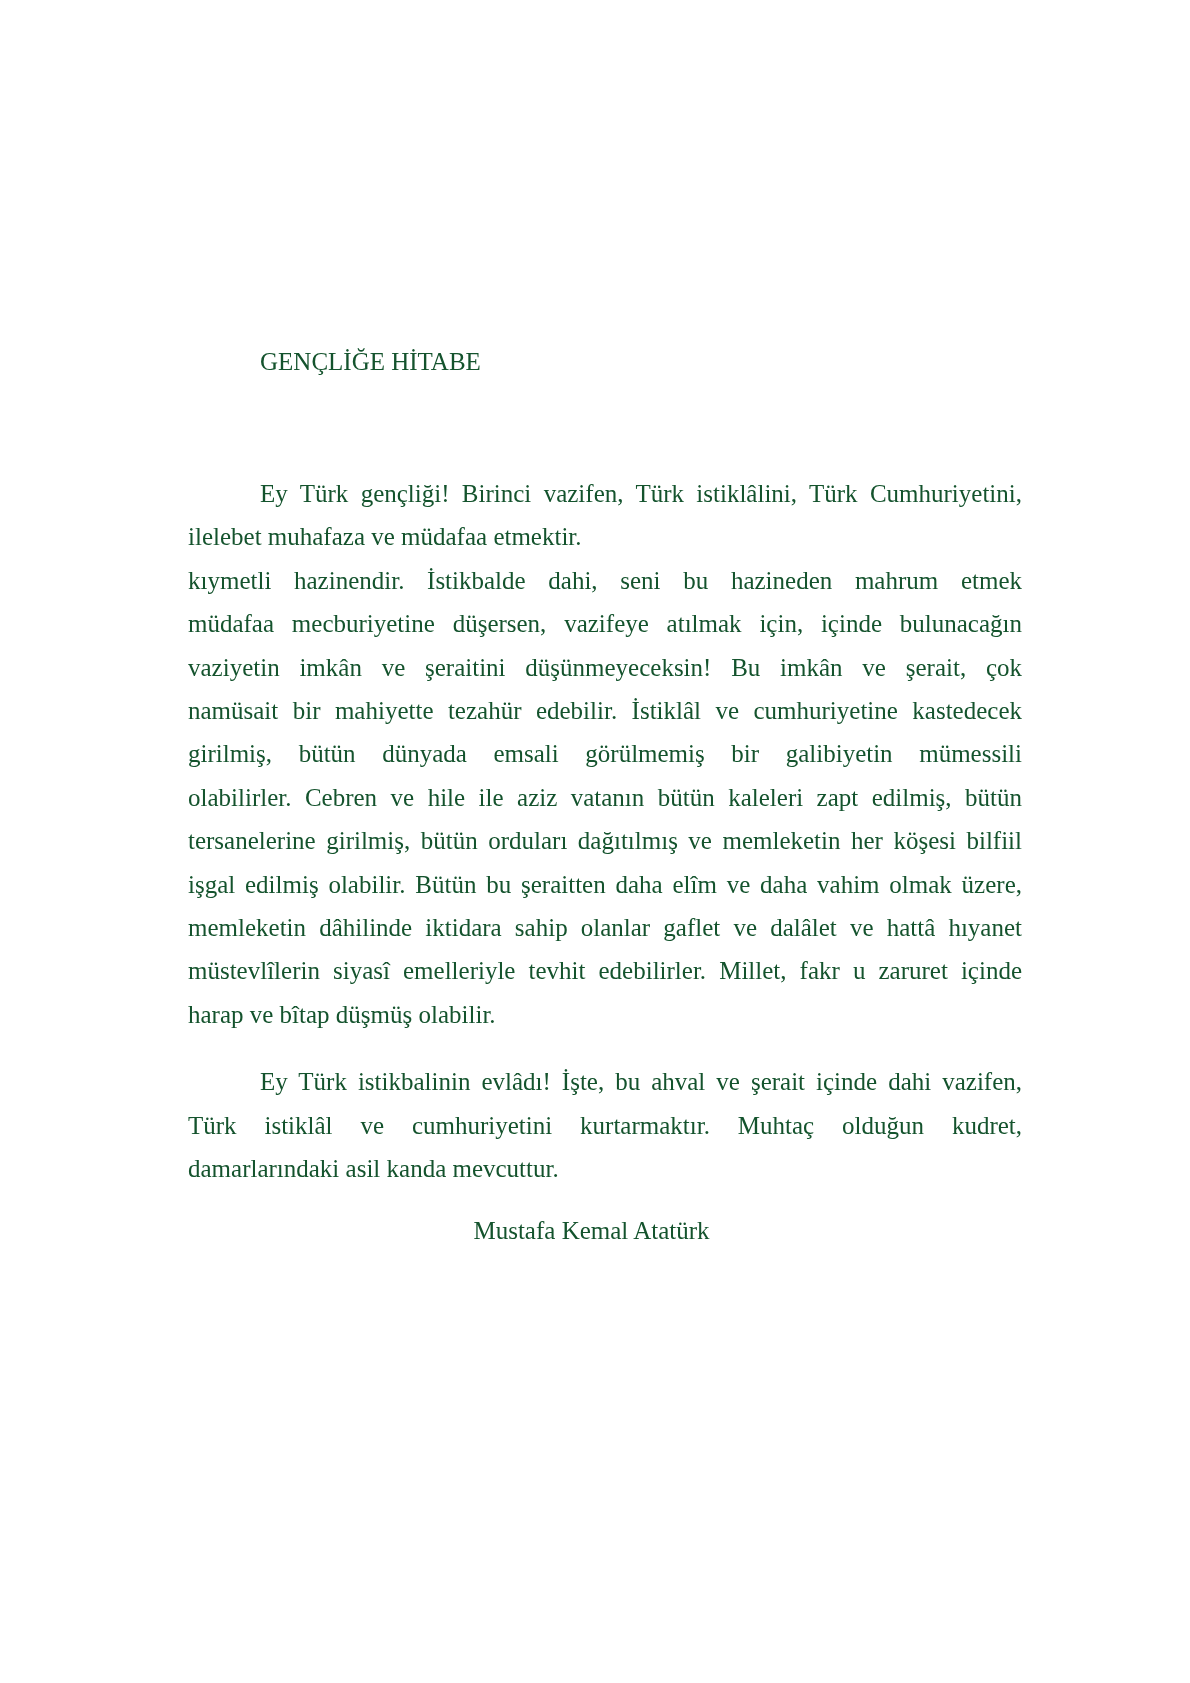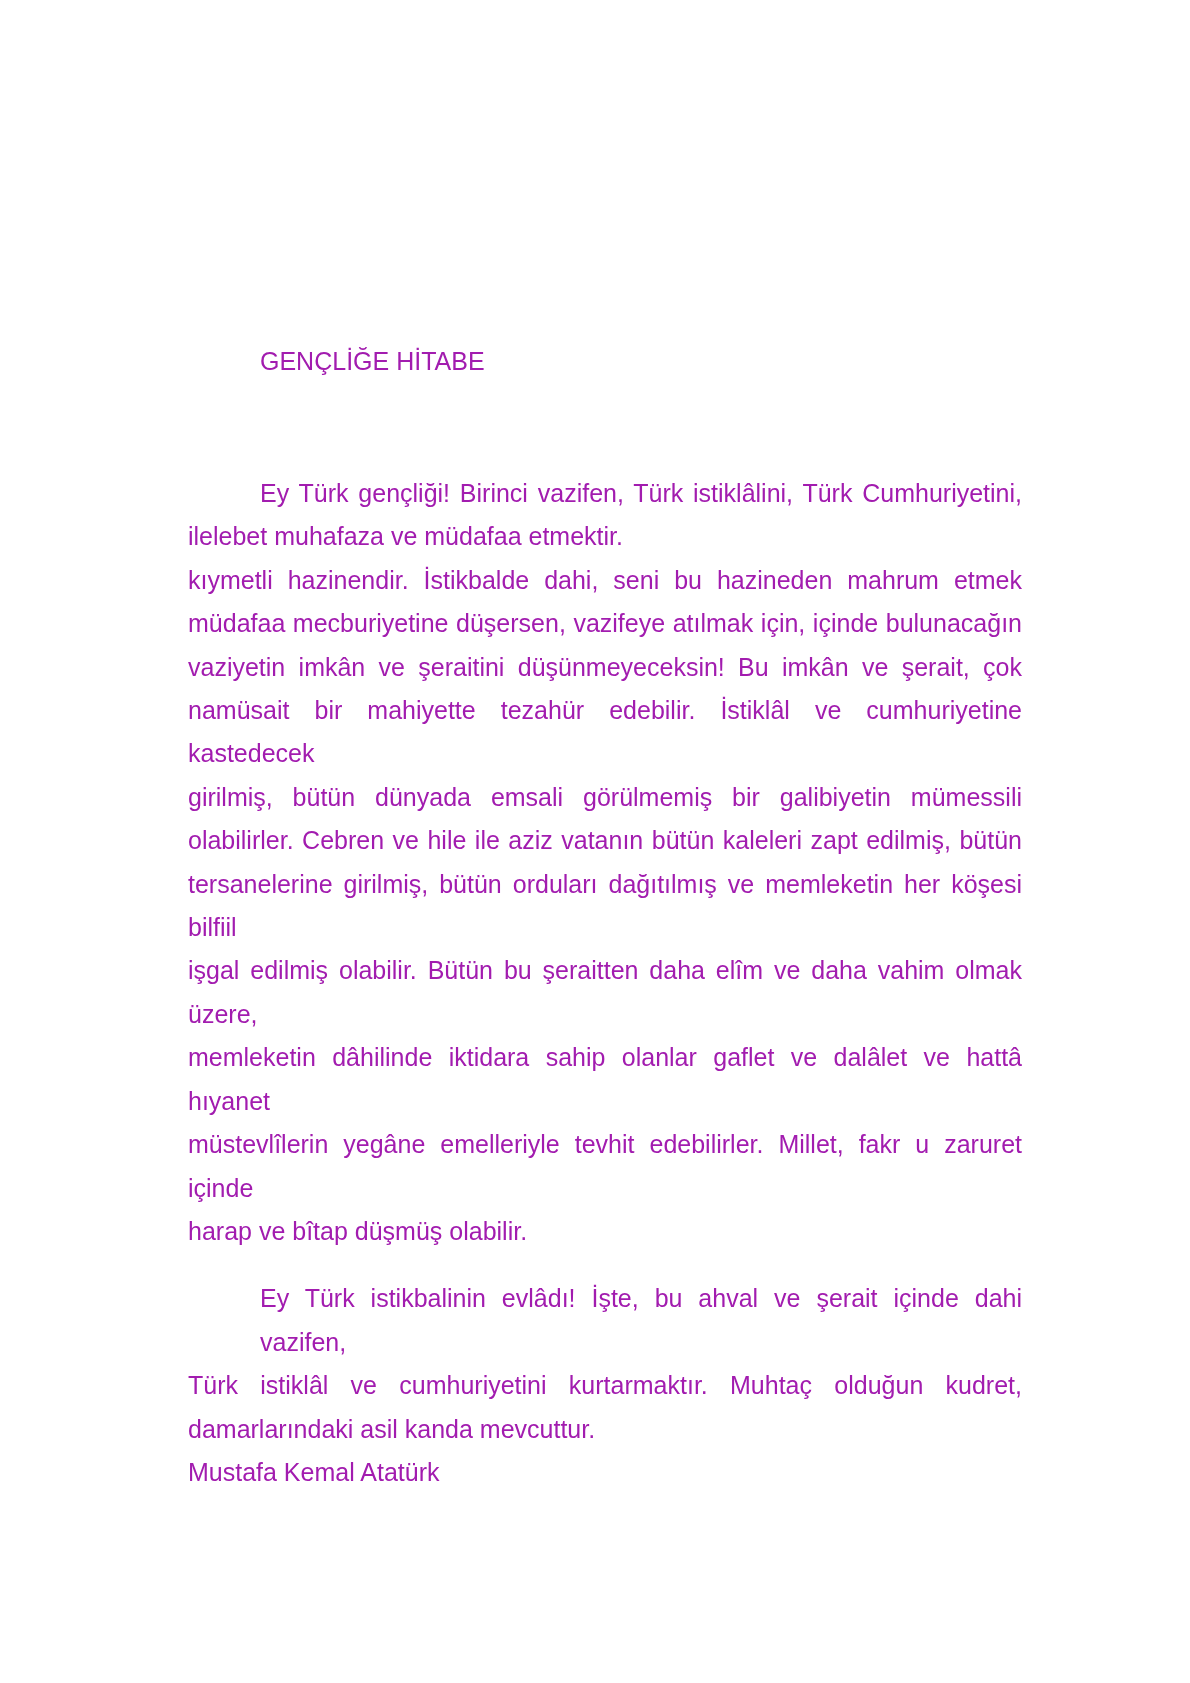--- a/index.html
+++ b/index.html
@@ -6,22 +6,22 @@
     margin: 0;
     padding: 0;
     background: #ffffff;
   }
   .page {
     position: relative;
     width: 1190px;
     height: 1683px;
     background: #ffffff;
     overflow: hidden;
-    font-family: Liberation Sans, sans-serif;
-    color: #a21caf;
+    font-family: Liberation Serif, serif;
+    color: #14532d;
   }
   .textblock {
     position: absolute;
     left: 188px;
     top: 340px;
     width: 834px;
     font-size: 25px;
     line-height: 43.4px;
   }
   .line {
@@ -37,22 +37,23 @@
     margin-top: 24px;
   }
   .title {
     padding-left: 72px;
     text-align: left;
   }
   .title-gap {
     height: 64.6px;
   }
   .sig {
-    text-align: left;
+    text-align: center;
     padding-right: 27px;
+    margin-top: 18px;
   }
 </style>
 </head>
 <body>
 
 <div class="page">
   <div class="textblock">
 
     <div class="title">GENÇLİĞE HİTABE</div>
     <div class="title-gap"></div>
@@ -65,21 +66,21 @@
     <div>
       <div class="line">kıymetli hazinendir. İstikbalde dahi, seni bu hazineden mahrum etmek</div>
       <div class="line">müdafaa mecburiyetine düşersen, vazifeye atılmak için, içinde bulunacağın</div>
       <div class="line">vaziyetin imkân ve şeraitini düşünmeyeceksin! Bu imkân ve şerait, çok</div>
       <div class="line">namüsait bir mahiyette tezahür edebilir. İstiklâl ve cumhuriyetine kastedecek</div>
       <div class="line">girilmiş, bütün dünyada emsali görülmemiş bir galibiyetin mümessili</div>
       <div class="line">olabilirler. Cebren ve hile ile aziz vatanın bütün kaleleri zapt edilmiş, bütün</div>
       <div class="line">tersanelerine girilmiş, bütün orduları dağıtılmış ve memleketin her köşesi bilfiil</div>
       <div class="line">işgal edilmiş olabilir. Bütün bu şeraitten daha elîm ve daha vahim olmak üzere,</div>
       <div class="line">memleketin dâhilinde iktidara sahip olanlar gaflet ve dalâlet ve hattâ hıyanet</div>
-      <div class="line">müstevlîlerin yegâne emelleriyle tevhit edebilirler. Millet, fakr u zaruret içinde</div>
+      <div class="line">müstevlîlerin siyasî emelleriyle tevhit edebilirler. Millet, fakr u zaruret içinde</div>
       <div class="line end">harap ve bîtap düşmüş olabilir.</div>
     </div>
 
     <div>
       <div class="line indent">Ey Türk istikbalinin evlâdı! İşte, bu ahval ve şerait içinde dahi vazifen,</div>
       <div class="line">Türk istiklâl ve cumhuriyetini kurtarmaktır. Muhtaç olduğun kudret,</div>
       <div class="line end">damarlarındaki asil kanda mevcuttur.</div>
     </div>
 
     <div class="sig">Mustafa Kemal Atatürk</div>

